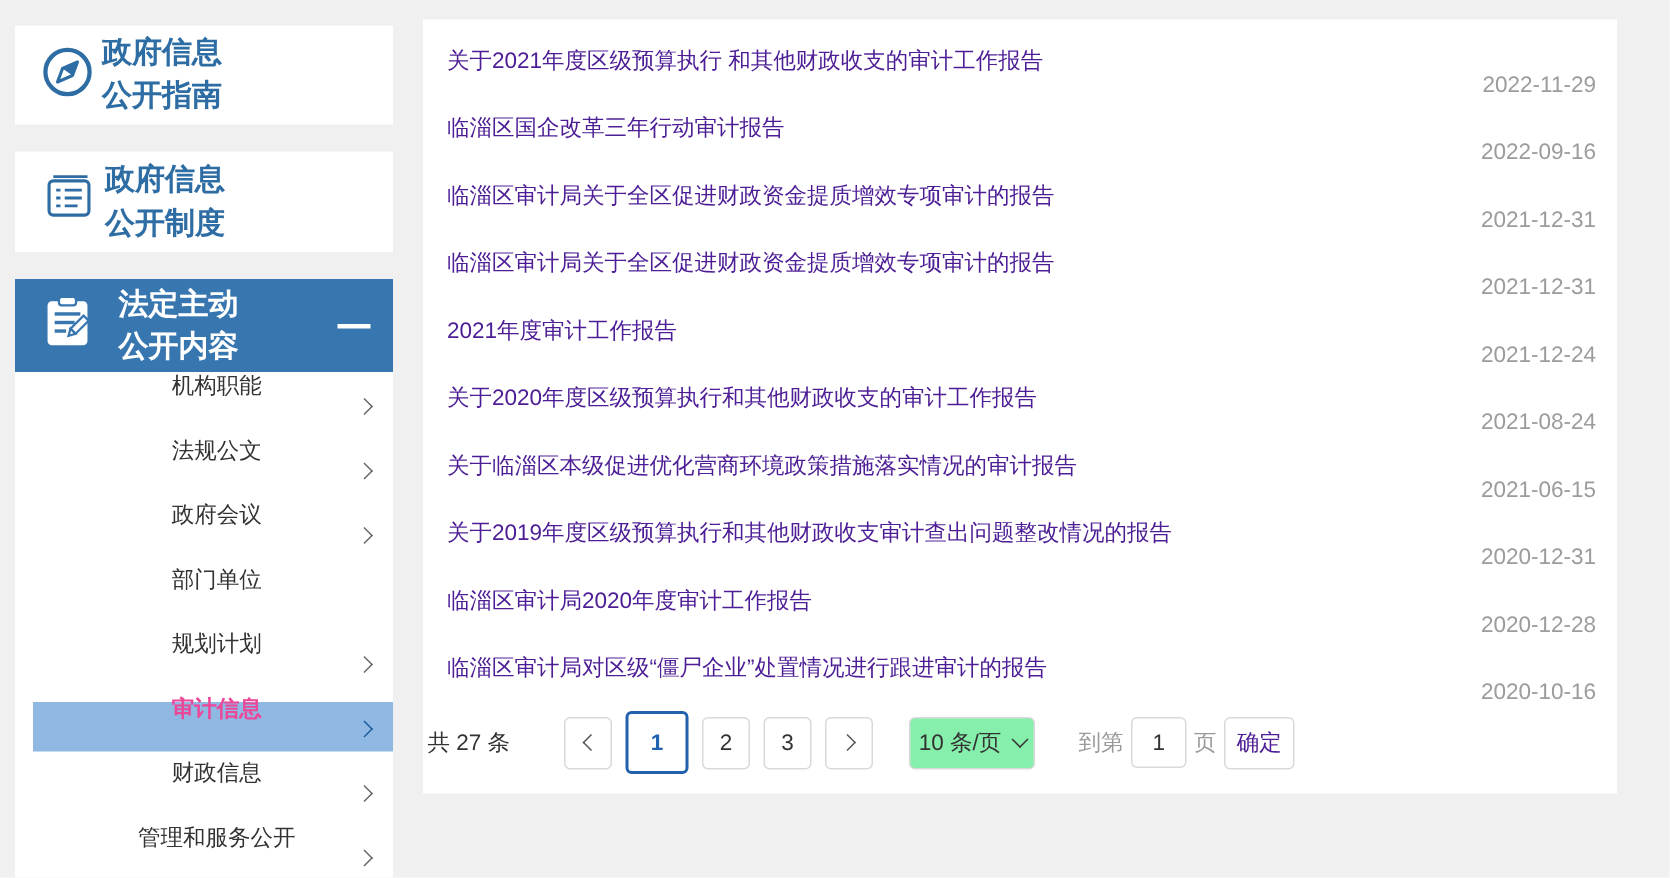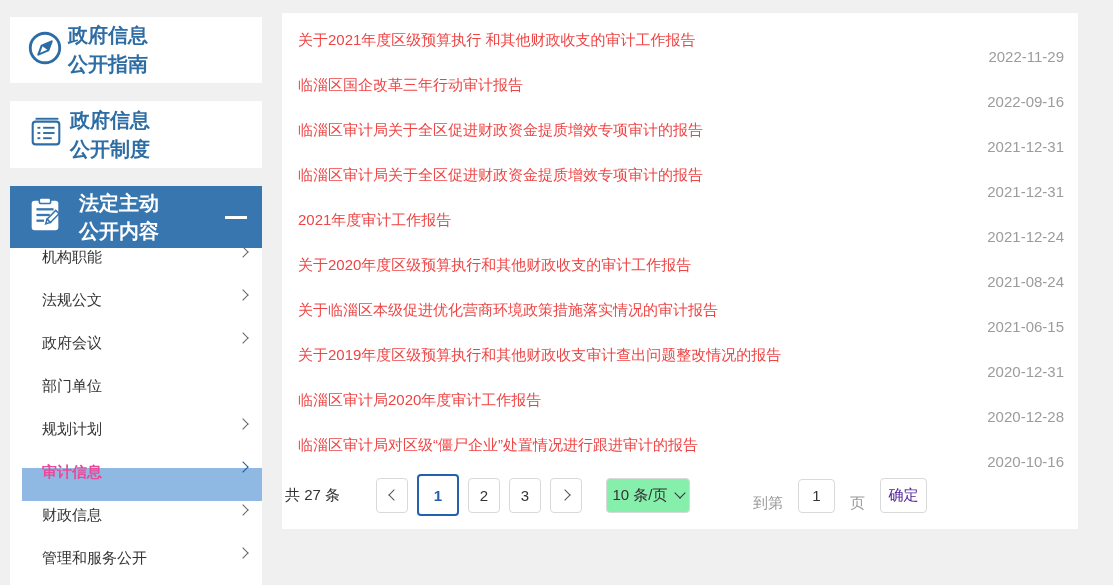--- a/index.html
+++ b/index.html
@@ -29,23 +29,23 @@
   .section-header .txt {
     color:#fff; font-size:20px; line-height:28px; font-weight:700;
   }
   .minus-bar {
     margin-left:auto; margin-right:15px;
     width:22px; height:3px; background:#fff; cursor:pointer;
   }
   .menu { background:#fff; }
   .menu-item {
     position:relative; height:43px;
-    display:flex; align-items:flex-start;
+    display:flex; align-items:center;
     padding:0 15px 0 32px;
-    font-size:15px; color:#333; cursor:pointer;
+    font-size:15px; color:#333; cursor:pointer;flex-direction:column;
   }
   .menu-item .label { position:relative; z-index:1; }
   .menu-item .chev {
     position:relative; z-index:1; margin-left:auto;
     width:8px; height:8px;
     border-top:1.5px solid #666; border-right:1.5px solid #666;
     transform:rotate(45deg);
   }
   .menu-item.active::before {
     content:""; position:absolute; left:12px; right:0; top:5px; bottom:5px;
@@ -56,21 +56,21 @@
   
   .content {
     position:absolute; left:282px; top:13px;
     width:796px; height:516px; background:#fff;
   }
   .report-list { list-style:none; padding:5px 14px 0 16px; }
   .report-row {
     height:45px; display:flex; align-items:center;
     justify-content:space-between;
   }
-  .report-row .title { color:#ef4444; font-size:15px; cursor:pointer; }
+  .report-row .title { color:#4c1d95; font-size:15px; cursor:pointer; }
   .report-row .date { color:#9c9c9c; font-size:15px; margin-left:20px; white-space:nowrap;margin-top:32px; }
   
   .pagination {
     display:flex; align-items:center;
     margin-top:6px; padding:0 16px 0 3px;
     height:42px; font-size:15px; color:#333; gap:9px;
   }
   .total { margin-right:27px; }
   .pg-btn {
     min-width:32px; height:35px; padding:0 6px;
@@ -85,21 +85,21 @@
   .chev-ico { width:8px; height:8px; border-top:1.6px solid #555; border-right:1.6px solid #555; display:inline-block; }
   .chev-left  { transform:rotate(-135deg); margin-left:3px; }
   .chev-right { transform:rotate(45deg);  margin-right:3px; }
   .chev-down  { transform:rotate(135deg); margin-bottom:4px; border-width:1.6px; border-color:#333; }
   .pg-select {
     margin-left:15px; width:84px; height:35px;
     border:1px solid #d9d9d9; border-radius:4px; background:#86efac;
     display:flex; align-items:center; justify-content:center; gap:8px;
     cursor:pointer;
   }
-  .goto { margin-left:54px; display:flex; align-items:flex-end; gap:15px; color:#9a9a9a; }
+  .goto { margin-left:20px; display:flex; align-items:center; gap:5px; color:#9a9a9a; }
   .goto-input {
     width:37px; height:34px; border:1px solid #d9d9d9; border-radius:4px;
     text-align:center; font-size:15px; color:#333; outline:none;
     font-family:"Liberation Sans","DejaVu Sans",sans-serif;
   }
   .confirm-btn {
     width:47px; height:35px; border:1px solid #d9d9d9; border-radius:4px;
     background:#fff; color:#4c1d95; font-size:15px; cursor:pointer;
     display:flex; align-items:center; justify-content:center;
   }

